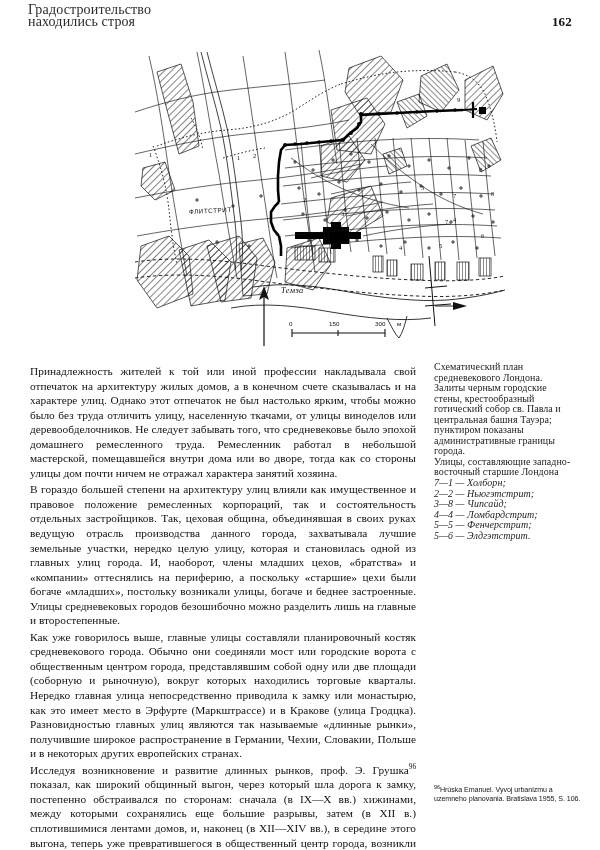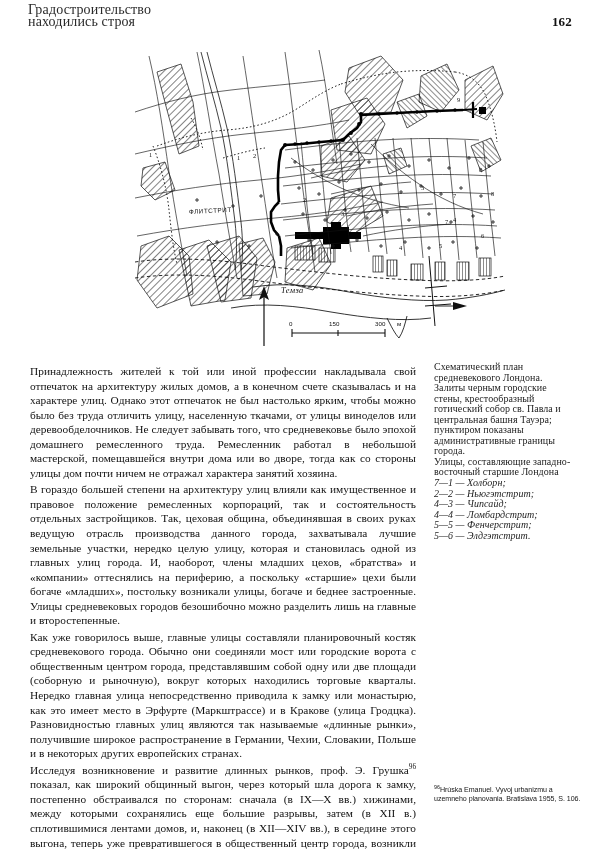--- a/index.html
+++ b/index.html
@@ -403,21 +403,21 @@
   <p>Как уже говорилось выше, главные улицы составляли планировочный костяк средневекового города. Обычно они соединяли мост или городские ворота с общественным центром города, представлявшим собой одну или две площади (соборную и рыночную), вокруг которых находились торговые кварталы. Нередко главная улица непосредственно приводила к замку или монастырю, как это имеет место в Эрфурте (Маркштрассе) и в Кракове (улица Гродцка). Разновидностью главных улиц являются так называемые «длинные рынки», получившие широкое распространение в Германии, Чехии, Словакии, Польше и в некоторых других европейских странах.</p>
   <p><span>Исследуя возникновение и развитие длинных рынков, проф. Э. Грушка</span><span class="fn-ref">96</span><span> показал, как широкий общинный выгон, через который шла дорога к замку, постепенно обстраивался по сторонам: сначала (в IX—X вв.) хижинами, между которыми сохранялись еще большие разрывы, затем (в XII в.) сплотившимися лентами домов, и, наконец (в XII—XIV вв.), в середине этого выгона, теперь уже превратившегося в общественный центр города, возникли церковь, ратуша и система площадей. Конкретные примеры подобного рода далеко не единичны. К их числу можно отнести Раковник, Зволен, Нова Весь и др. Вышеперечисленные города в своем</span></p>
 </div>
 
 <div class="side-col">
   <div class="cap-block">Схематический план средневекового Лондона. Залиты черным городские стены, крестообразный готический собор св. Павла и центральная башня Тауэра; пунктиром показаны административные границы города.</div>
   <div class="legend">
     <span class="legend-intro">Улицы, составляющие западно-восточный старшие Лондона</span>
     <span class="ln">7—1 — Холборн;</span>
     <span class="ln">2—2 — Ньюгэтстрит;</span>
-    <span class="ln">4—3 — Чипсайд;</span>
+    <span class="ln">3—8 — Чипсайд;</span>
     <span class="ln">4—4 — Ломбардстрит;</span>
     <span class="ln">5—5 — Фенчерстрит;</span>
     <span class="ln">5—6 — Элдгэтстрит.</span>
   </div>
 </div>
 
 <div class="footnote">
   <sup>96</sup><span>Hrúska Emanuel. Vyvoj urbanizmu a uzemneho planovania. Bratislava 1955, S. 106.</span>
 </div>
 

